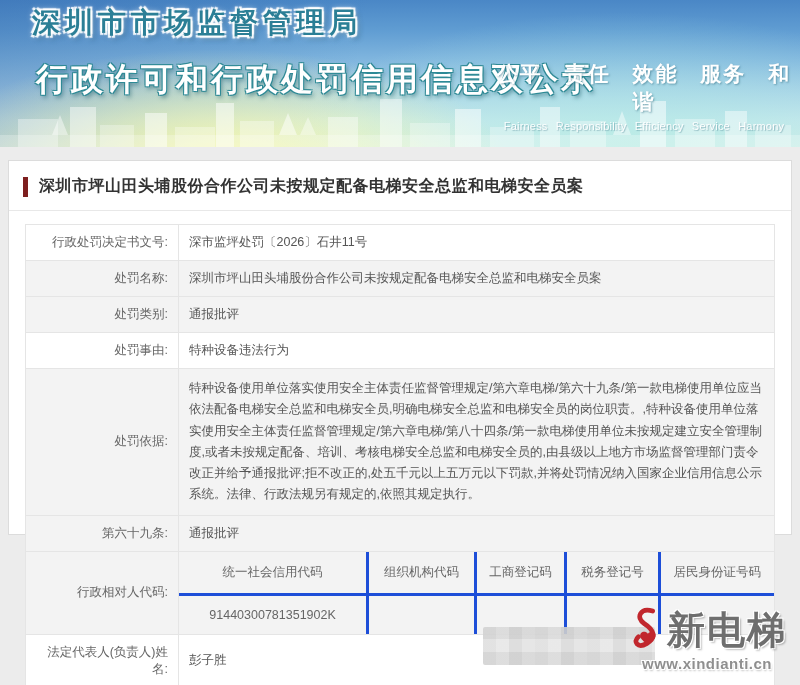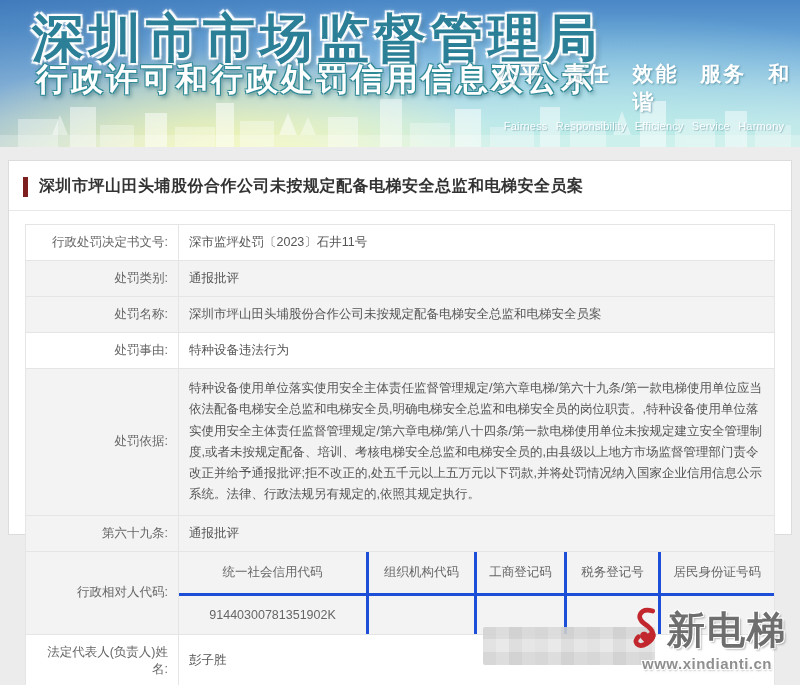--- a/index.html
+++ b/index.html
@@ -19,21 +19,21 @@
   .header{
     position:absolute;left:0;top:0;width:800px;height:147px;
     background:
       radial-gradient(ellipse 430px 170px at 27% 112%, rgba(250,250,165,0.95), rgba(250,250,165,0) 68%),
       radial-gradient(ellipse 520px 230px at 78% 118%, rgba(175,235,228,0.85), rgba(175,235,228,0) 70%),
       linear-gradient(100deg, rgba(45,95,165,0.30), rgba(45,95,165,0) 45%),
       linear-gradient(180deg,#4a87c6 0%,#5f9cd2 20%,#7fb5de 40%,#a7d0e8 62%,#c9e6ee 82%,#d9efe9 100%);
   }
   .org-title{
     position:absolute;left:32px;top:4px;
-    font-size:52px;font-weight:bold;letter-spacing:5px;
+    font-size:28px;font-weight:bold;letter-spacing:5px;
     color:var(--header-teal);
     text-shadow:
       -2px -2px 1px rgba(255,255,255,.95), 2px -2px 1px rgba(255,255,255,.95),
       -2px  2px 1px rgba(255,255,255,.95), 2px  2px 1px rgba(255,255,255,.95),
       0 0 6px rgba(255,255,255,.9), 4px 4px 5px rgba(30,85,110,.45);
   }
   .sub-title{
     position:absolute;left:36px;top:58px;
     font-size:32px;font-weight:bold;letter-spacing:3px;color:#ffffff;
     text-shadow:
@@ -147,29 +147,29 @@
 <div class="panel">
   <div class="case-title-row">
     <span class="red-bar"></span>
     <span class="case-title">深圳市坪山田头埔股份合作公司未按规定配备电梯安全总监和电梯安全员案</span>
   </div>
 
   <table class="info-table">
     <tbody>
         <tr class="w">
       <td class="label">行政处罚决定书文号:</td>
-      <td class="value">深市监坪处罚〔2023〕石井11号</td>
+      <td class="value">深市监坪处罚〔2026〕石井11号</td>
+    </tr>
+    <tr class="g">
+      <td class="label">处罚名称:</td>
+      <td class="value">深圳市坪山田头埔股份合作公司未按规定配备电梯安全总监和电梯安全员案</td>
     </tr>
     <tr class="g">
       <td class="label">处罚类别:</td>
       <td class="value">通报批评</td>
-    </tr>
-    <tr class="g">
-      <td class="label">处罚名称:</td>
-      <td class="value">深圳市坪山田头埔股份合作公司未按规定配备电梯安全总监和电梯安全员案</td>
     </tr>
     <tr class="w">
       <td class="label">处罚事由:</td>
       <td class="value">特种设备违法行为</td>
     </tr>
     <tr class="g">
       <td class="label">处罚依据:</td>
       <td class="value long">特种设备使用单位落实使用安全主体责任监督管理规定/第六章电梯/第六十九条/第一款电梯使用单位应当依法配备电梯安全总监和电梯安全员,明确电梯安全总监和电梯安全员的岗位职责。,特种设备使用单位落实使用安全主体责任监督管理规定/第六章电梯/第八十四条/第一款电梯使用单位未按规定建立安全管理制度,或者未按规定配备、培训、考核电梯安全总监和电梯安全员的,由县级以上地方市场监督管理部门责令改正并给予通报批评;拒不改正的,处五千元以上五万元以下罚款,并将处罚情况纳入国家企业信用信息公示系统。法律、行政法规另有规定的,依照其规定执行。</td>
     </tr>
     <tr class="g">

